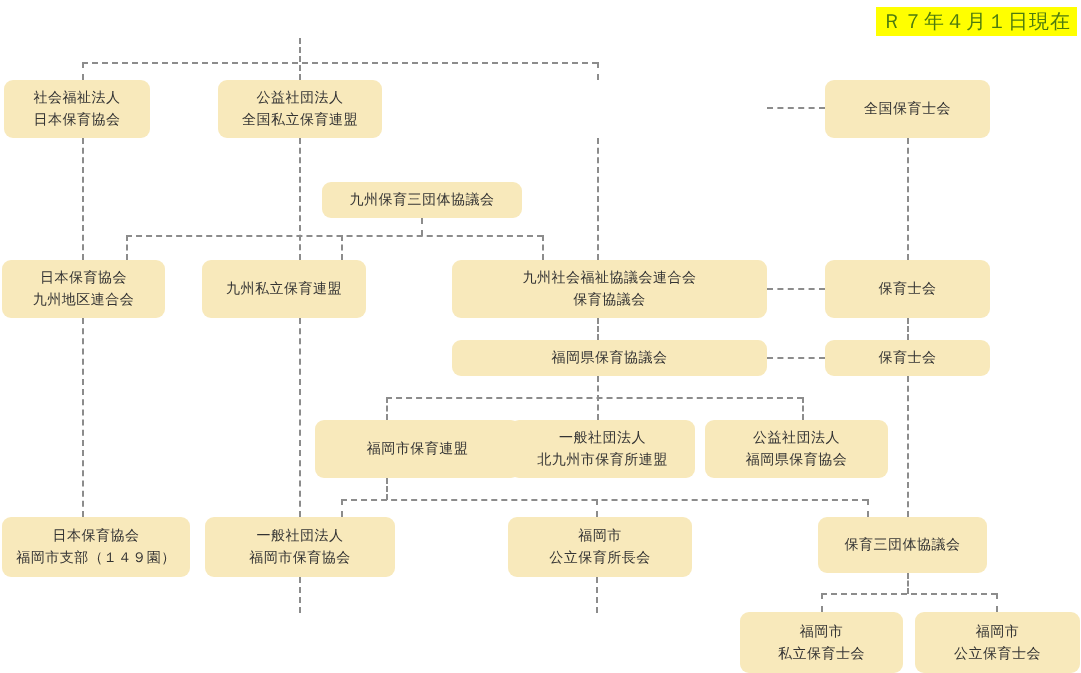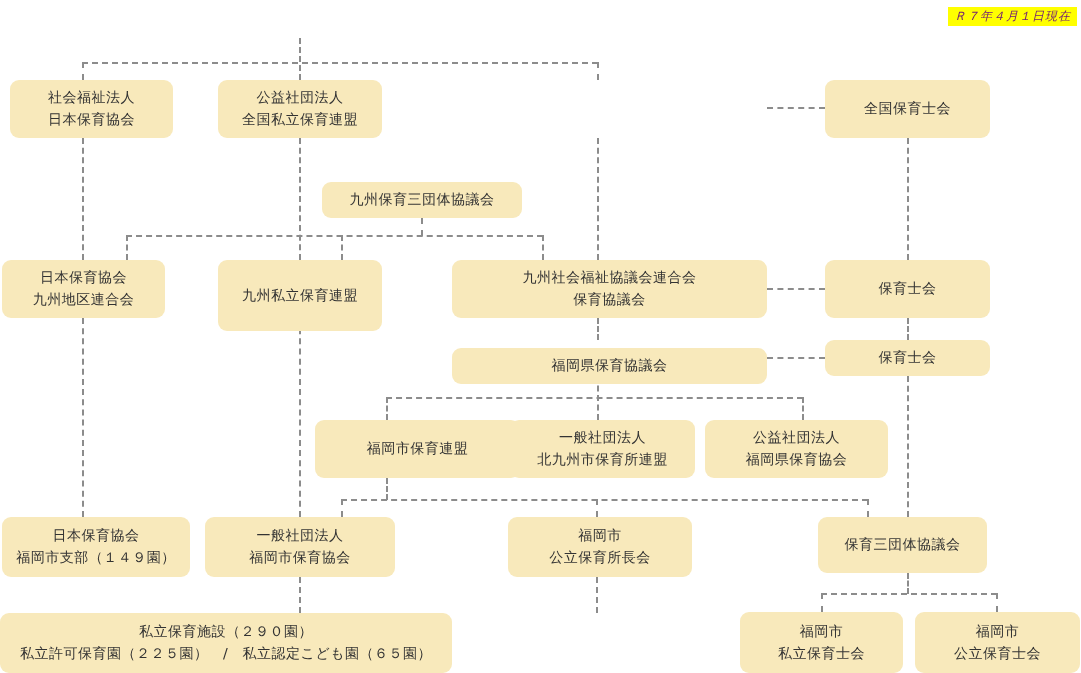--- a/index.html
+++ b/index.html
@@ -17,26 +17,25 @@
     color:var(--text,#333333);
     letter-spacing:0.5px;
     box-sizing:border-box;
     padding:2px 4px;
   }
   .hline{position:absolute;height:0;border-top:2px dashed var(--line,#8c8c8c);}
   .vline{position:absolute;width:0;border-left:2px dashed var(--line,#8c8c8c);}
   .date-note{
     position:absolute;
     background:var(--highlight,#ffff00);
-    color:#701a75;
-    font-size:12px;
+    color:#4d7c0f;
+    font-size:20px;
     letter-spacing:1px;
     padding:1px 6px;
     white-space:nowrap;
-    font-style:italic;
   }
 </style>
 </head>
 <body>
 
 <div class="canvas">
 
   <div class="hline" style="left:82px;top:62px;width:516px"></div>
   <div class="hline" style="left:126px;top:235px;width:417px"></div>
   <div class="hline" style="left:386px;top:397px;width:417px"></div>
@@ -69,54 +68,52 @@
   <div class="vline" style="left:867px;top:499px;height:18px"></div>
   <div class="vline" style="left:82px;top:318px;height:199px"></div>
   <div class="vline" style="left:299px;top:318px;height:199px"></div>
   <div class="vline" style="left:299px;top:577px;height:36px"></div>
   <div class="vline" style="left:596px;top:577px;height:36px"></div>
   <div class="vline" style="left:907px;top:573px;height:21px"></div>
   <div class="vline" style="left:821px;top:593px;height:19px"></div>
   <div class="vline" style="left:996px;top:593px;height:19px"></div>
 
 
-  <div class="node" style="left:10px;top:80px;width:163px;height:58px">社会福祉法人
+  <div class="node" style="left:4px;top:80px;width:146px;height:58px">社会福祉法人
 日本保育協会</div>
   <div class="node" style="left:218px;top:80px;width:164px;height:58px">公益社団法人
 全国私立保育連盟</div>
   <div class="node" style="left:825px;top:80px;width:165px;height:58px">全国保育士会</div>
 
   <div class="node" style="left:322px;top:182px;width:200px;height:36px">九州保育三団体協議会</div>
 
   <div class="node" style="left:2px;top:260px;width:163px;height:58px">日本保育協会
 九州地区連合会</div>
-  <div class="node" style="left:218px;top:260px;width:164px;height:71px">九州私立保育連盟</div>
+  <div class="node" style="left:202px;top:260px;width:164px;height:58px">九州私立保育連盟</div>
   <div class="node" style="left:452px;top:260px;width:315px;height:58px">九州社会福祉協議会連合会
 保育協議会</div>
   <div class="node" style="left:825px;top:260px;width:165px;height:58px">保育士会</div>
 
-  <div class="node" style="left:452px;top:348px;width:315px;height:36px">福岡県保育協議会</div>
+  <div class="node" style="left:452px;top:340px;width:315px;height:36px">福岡県保育協議会</div>
   <div class="node" style="left:825px;top:340px;width:165px;height:36px">保育士会</div>
 
   <div class="node" style="left:315px;top:420px;width:205px;height:58px">福岡市保育連盟</div>
   <div class="node" style="left:510px;top:420px;width:185px;height:58px">一般社団法人
 北九州市保育所連盟</div>
   <div class="node" style="left:705px;top:420px;width:183px;height:58px">公益社団法人
 福岡県保育協会</div>
 
   <div class="node" style="left:2px;top:517px;width:188px;height:60px">日本保育協会
 福岡市支部（１４９園）</div>
   <div class="node" style="left:205px;top:517px;width:190px;height:60px">一般社団法人
 福岡市保育協会</div>
   <div class="node" style="left:508px;top:517px;width:184px;height:60px">福岡市
 公立保育所長会</div>
   <div class="node" style="left:818px;top:517px;width:169px;height:56px">保育三団体協議会</div>
 
-  <div class="node" style="left:0px;top:613px;width:452px;height:60px">私立保育施設（２９０園）
-私立許可保育園（２２５園）　/　私立認定こども園（６５園）</div>
   <div class="node" style="left:740px;top:612px;width:163px;height:61px">福岡市
 私立保育士会</div>
   <div class="node" style="left:915px;top:612px;width:165px;height:61px">福岡市
 公立保育士会</div>
 
   <div class="date-note" style="right:4px;top:7px">Ｒ７年４月１日現在</div>
 
 </div>
 
 </body></html>

